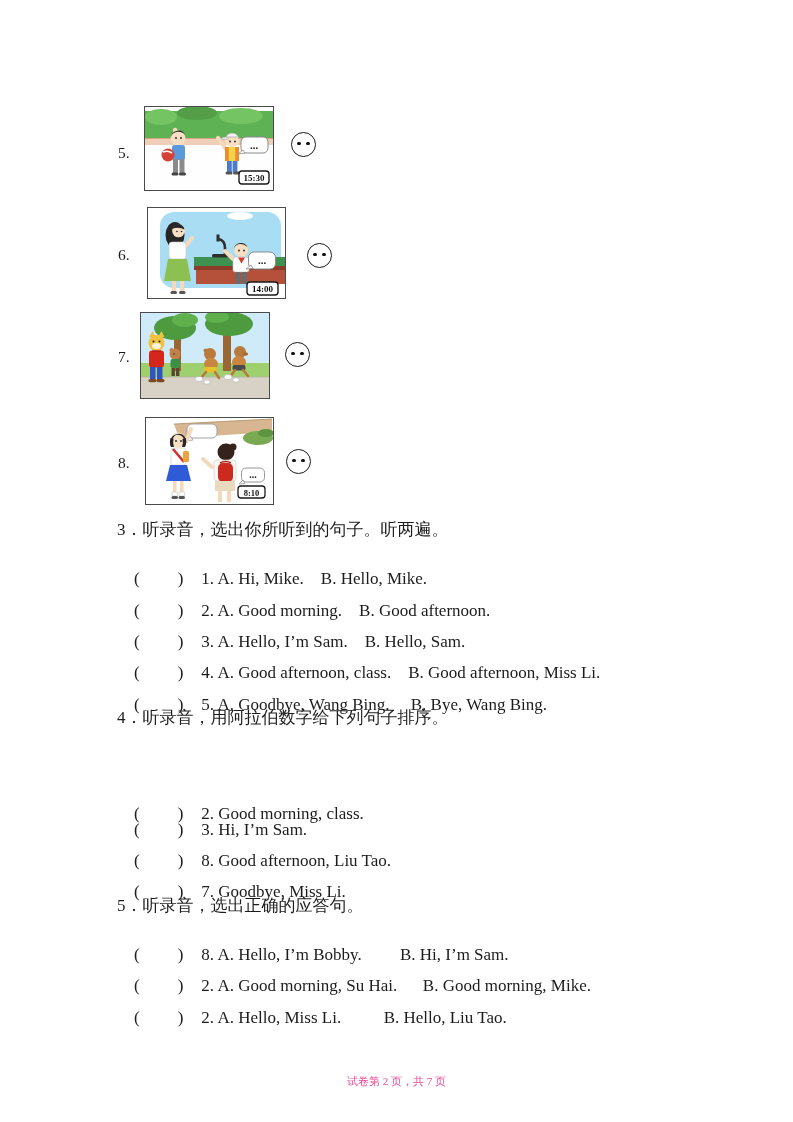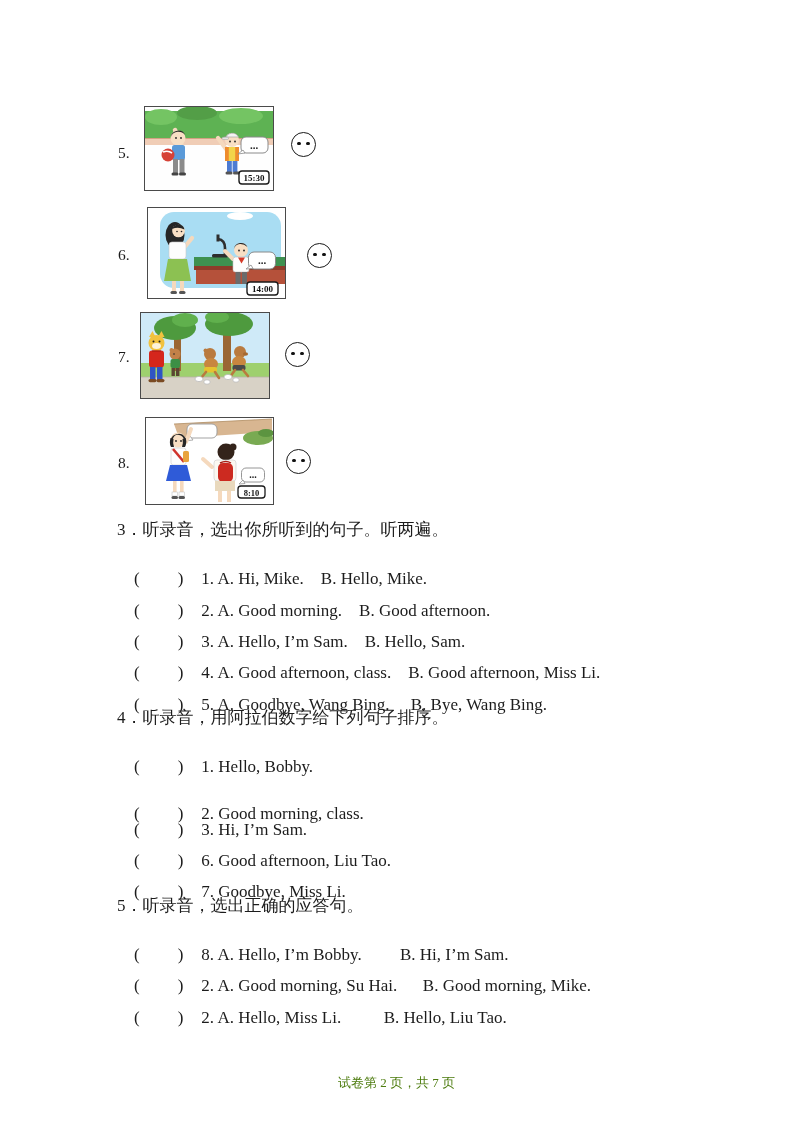--- a/index.html
+++ b/index.html
@@ -17,21 +17,21 @@
     border:1.6px solid #1a1a1a; border-radius:50%;
   }
   .face i { position:absolute; width:3.6px; height:3.6px; background:#111; border-radius:50%; top:8.5px; }
   .face i.l { left:5px; } .face i.r { right:5px; }
   .tline { position:absolute; left:117px; font-size:17px; white-space:pre; }
   .paren { display:inline-block; }
   .blank { display:inline-block; width:38px; }
   .qbody { margin-left:18px; white-space:pre; }
   .footer {
     position:absolute; top:1074px; left:0; width:100%; text-align:center;
-    font-size:13px; color:#4d7c0f;
+    font-size:11px; color:#ec4899;
   }
 </style>
 </head>
 <body>
 
 <div class="page">
 
   <span class="item-num" style="top:144px">5.</span>
   <div class="pic" style="left:144px;top:106px;width:128px;height:83px">
     <svg viewBox="0 0 128 83" width="128" height="83">
@@ -238,31 +238,28 @@
   </div>
   <div class="tline" style="top:643px">
     <span class="paren">(</span><span class="blank"></span><span class="paren">)</span><span class="qbody">4. A. Good afternoon, class.    B. Good afternoon, Miss Li.</span>
   </div>
   <div class="tline" style="top:675px">
     <span class="paren">(</span><span class="blank"></span><span class="paren">)</span><span class="qbody">5. A. Goodbye, Wang Bing.     B. Bye, Wang Bing.</span>
   </div>
 
   <div class="tline" style="top:706px">4．听录音，用阿拉伯数字给下列句子排序。</div>
 
-  <div class="tline" style="top:737px">
-    <span class="paren">(</span><span class="blank"></span><span class="paren">)</span><span class="qbody">1. Hello, Bobby.</span>
-  </div>
   <div class="tline" style="top:784px">
     <span class="paren">(</span><span class="blank"></span><span class="paren">)</span><span class="qbody">2. Good morning, class.</span>
   </div>
   <div class="tline" style="top:800px">
     <span class="paren">(</span><span class="blank"></span><span class="paren">)</span><span class="qbody">3. Hi, I’m Sam.</span>
   </div>
   <div class="tline" style="top:831px">
-    <span class="paren">(</span><span class="blank"></span><span class="paren">)</span><span class="qbody">6. Good afternoon, Liu Tao.</span>
+    <span class="paren">(</span><span class="blank"></span><span class="paren">)</span><span class="qbody">8. Good afternoon, Liu Tao.</span>
   </div>
   <div class="tline" style="top:862px">
     <span class="paren">(</span><span class="blank"></span><span class="paren">)</span><span class="qbody">7. Goodbye, Miss Li.</span>
   </div>
 
   <div class="tline" style="top:894px">5．听录音，选出正确的应答句。</div>
 
   <div class="tline" style="top:925px">
     <span class="paren">(</span><span class="blank"></span><span class="paren">)</span><span class="qbody">8. A. Hello, I’m Bobby.         B. Hi, I’m Sam.</span>
   </div>

